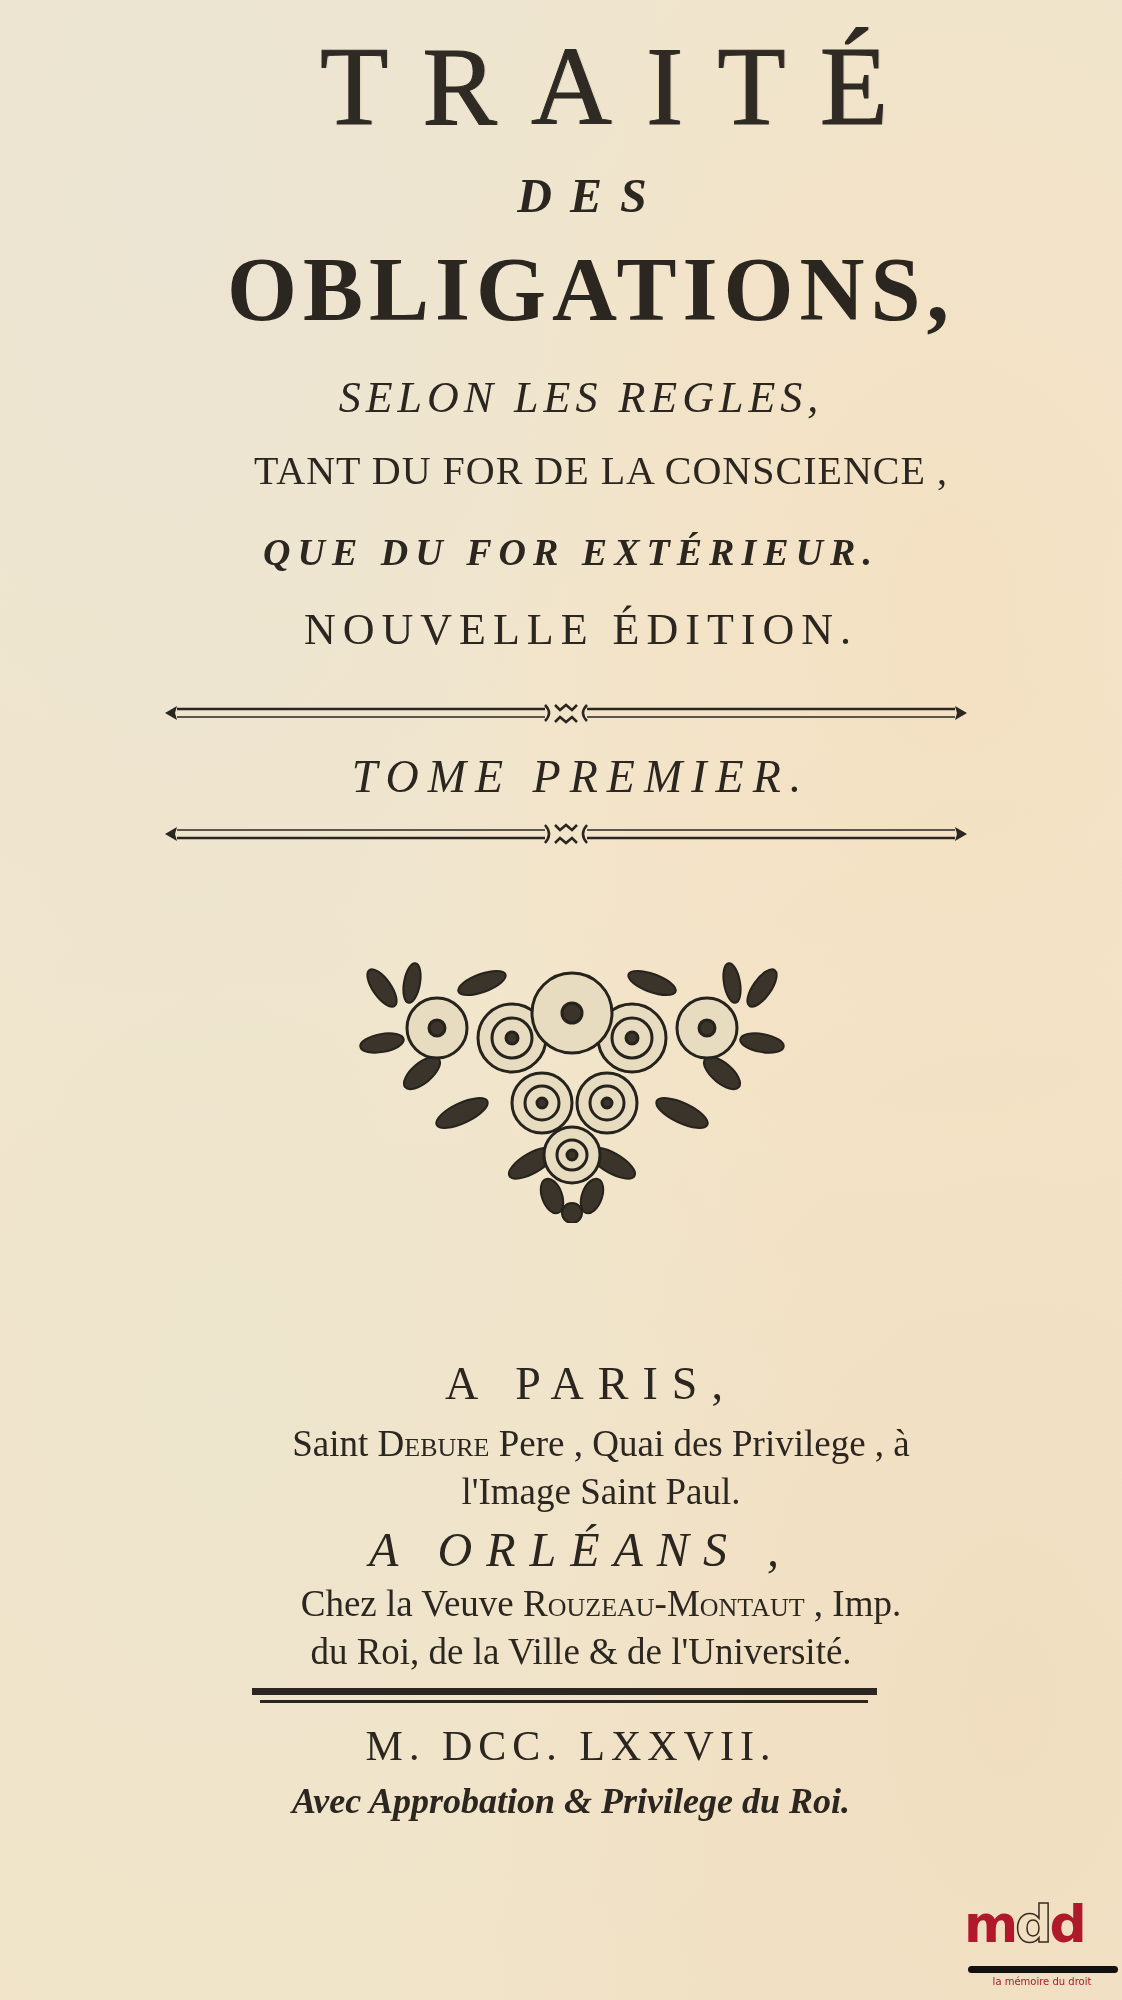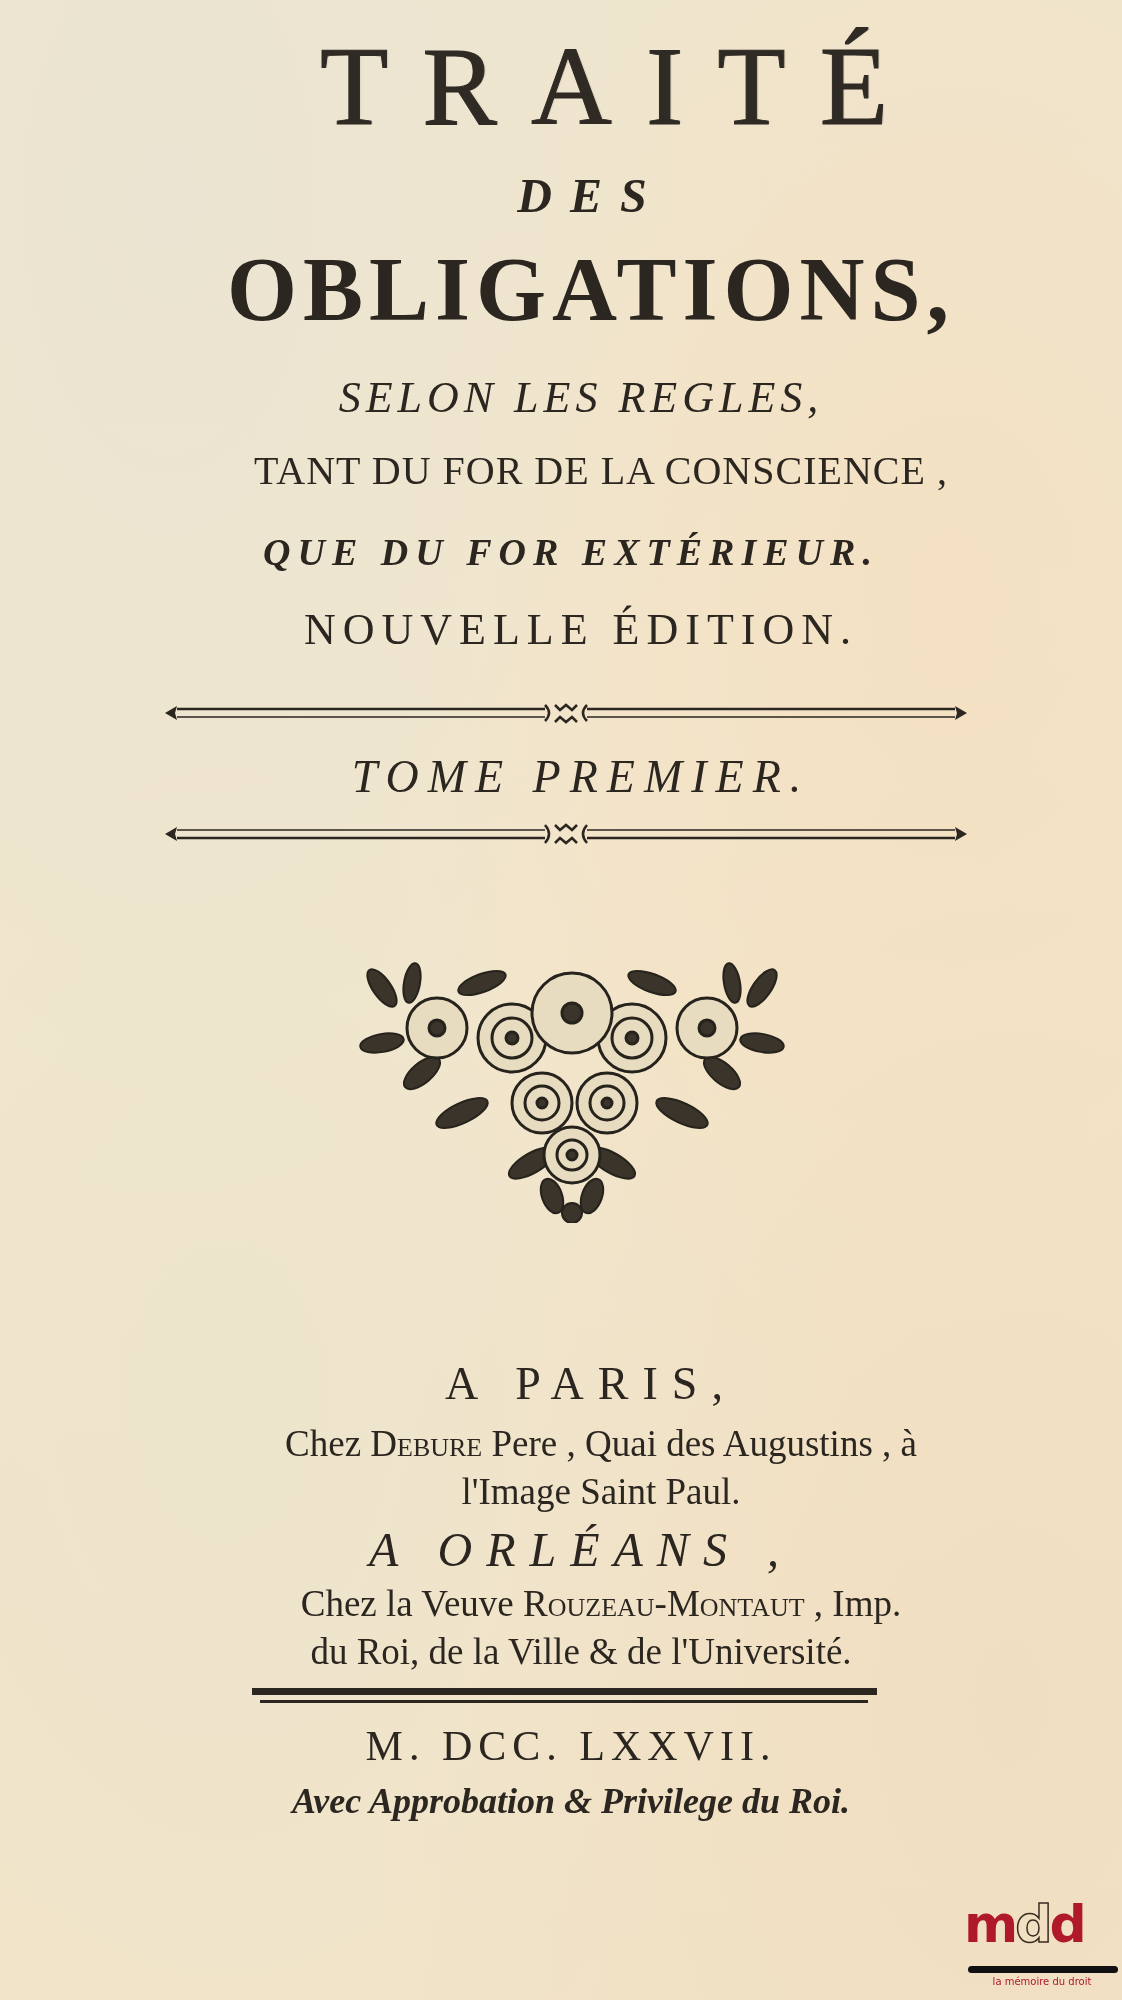--- a/index.html
+++ b/index.html
@@ -330,21 +330,21 @@
 
         <circle cx="220" cy="197" r="28"></circle>
         <circle cx="220" cy="197" r="15" fill="none"></circle>
         <circle cx="220" cy="197" r="5" fill="#3a342a"></circle>
       </g>
     </svg>
   </div>
 
   <div class="line paris">A PARIS,</div>
   <div class="line chez1">
-    <span>Chez </span><span class="sc">Debure</span><span> Pere , Quai des Augustins , à</span>
+    <span>Saint </span><span class="sc">Debure</span><span> Pere , Quai des Privilege , à</span>
   </div>
   <div class="line image">l'Image Saint Paul.</div>
 
   <div class="line orleans">A ORLÉANS ,</div>
   <div class="line chez2">
     <span>Chez la Veuve </span><span class="sc">Rouzeau-Montaut</span><span> , Imp.</span>
   </div>
   <div class="line duroi">du Roi, de la Ville &amp; de l'Université.</div>
 
   <div class="rule-imprint">

